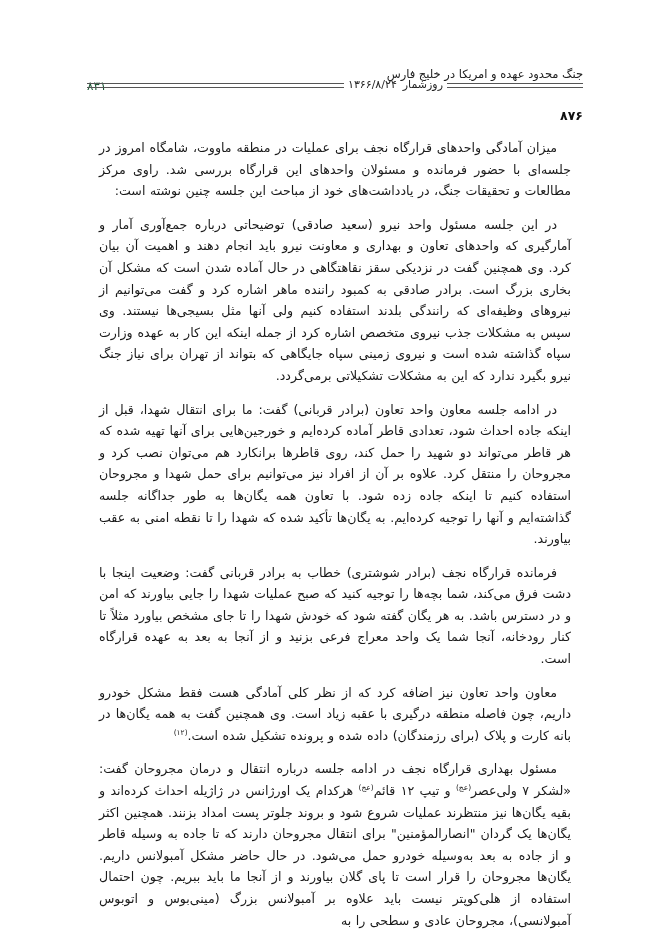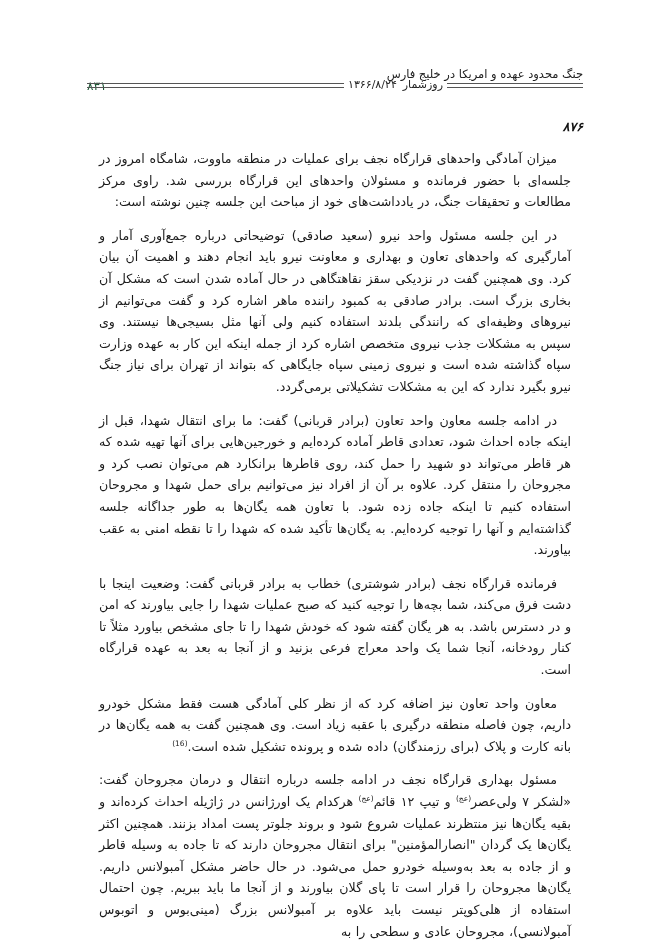--- a/index.html
+++ b/index.html
@@ -66,27 +66,26 @@
     padding: 0 4px;
     font-size: 11px;
     line-height: 12px;
     white-space: nowrap;
     color: #222;
     position: relative;
     top: 2px;
   }
   .rh-date .d-label { margin-left: 6px; }
   .entry-number {
-    margin-top: 28px;
+    margin-top: 17px;
     font-size: 12.5px;
     font-weight: bold;
     line-height: 18px;
     text-align: right;
     color: #111;
-    font-style: italic;
   }
   .para {
     margin: 12px;
     font-size: 12.6px;
     line-height: 21.6px;
     text-align: justify;
     text-align-last: right;
     text-indent: 14px;
     color: #1a1a1a;
     word-spacing: 0.5px;
@@ -111,16 +110,16 @@
       <div class="rh-rule left"></div>
     </div>
   </div>
 
   <div class="entry-number">۸۷۶</div>
 
   <p class="para">میزان آمادگی واحدهای قرارگاه نجف برای عملیات در منطقه ماووت، شامگاه امروز در جلسه‌ای با حضور فرمانده و مسئولان واحدهای این قرارگاه بررسی شد. راوی مرکز مطالعات و تحقیقات جنگ، در یادداشت‌های خود از مباحث این جلسه چنین نوشته است:</p>
   <p class="para">در این جلسه مسئول واحد نیرو (سعید صادقی) توضیحاتی درباره جمع‌آوری آمار و آمارگیری که واحدهای تعاون و بهداری و معاونت نیرو باید انجام دهند و اهمیت آن بیان کرد. وی همچنین گفت در نزدیکی سقز نقاهتگاهی در حال آماده شدن است که مشکل آن بخاری بزرگ است. برادر صادقی به کمبود راننده ماهر اشاره کرد و گفت می‌توانیم از نیروهای وظیفه‌ای که رانندگی بلدند استفاده کنیم ولی آنها مثل بسیجی‌ها نیستند. وی سپس به مشکلات جذب نیروی متخصص اشاره کرد از جمله اینکه این کار به عهده وزارت سپاه گذاشته شده است و نیروی زمینی سپاه جایگاهی که بتواند از تهران برای نیاز جنگ نیرو بگیرد ندارد که این به مشکلات تشکیلاتی برمی‌گردد.</p>
   <p class="para">در ادامه جلسه معاون واحد تعاون (برادر قربانی) گفت: ما برای انتقال شهدا، قبل از اینکه جاده احداث شود، تعدادی قاطر آماده کرده‌ایم و خورجین‌هایی برای آنها تهیه شده که هر قاطر می‌تواند دو شهید را حمل کند، روی قاطرها برانکارد هم می‌توان نصب کرد و مجروحان را منتقل کرد. علاوه بر آن از افراد نیز می‌توانیم برای حمل شهدا و مجروحان استفاده کنیم تا اینکه جاده زده شود. با تعاون همه یگان‌ها به طور جداگانه جلسه گذاشته‌ایم و آنها را توجیه کرده‌ایم. به یگان‌ها تأکید شده که شهدا را تا نقطه امنی به عقب بیاورند.</p>
   <p class="para">فرمانده قرارگاه نجف (برادر شوشتری) خطاب به برادر قربانی گفت: وضعیت اینجا با دشت فرق می‌کند، شما بچه‌ها را توجیه کنید که صبح عملیات شهدا را جایی بیاورند که امن و در دسترس باشد. به هر یگان گفته شود که خودش شهدا را تا جای مشخص بیاورد مثلاً تا کنار رودخانه، آنجا شما یک واحد معراج فرعی بزنید و از آنجا به بعد به عهده قرارگاه است.</p>
-  <p class="para"><span>معاون واحد تعاون نیز اضافه کرد که از نظر کلی آمادگی هست فقط مشکل خودرو داریم، چون فاصله منطقه درگیری با عقبه زیاد است. وی همچنین گفت به همه یگان‌ها در بانه کارت و پلاک (برای رزمندگان) داده شده و پرونده تشکیل شده است.</span><sup class="fn">(16)</sup></p>
+  <p class="para"><span>معاون واحد تعاون نیز اضافه کرد که از نظر کلی آمادگی هست فقط مشکل خودرو داریم، چون فاصله منطقه درگیری با عقبه زیاد است. وی همچنین گفت به همه یگان‌ها در بانه کارت و پلاک (برای رزمندگان) داده شده و پرونده تشکیل شده است.</span><sup class="fn">(۱۲)</sup></p>
   <p class="para"><span>مسئول بهداری قرارگاه نجف در ادامه جلسه درباره انتقال و درمان مجروحان گفت: «لشکر ۷ ولی‌عصر</span><sup class="fn">(عج)</sup><span> و تیپ ۱۲ قائم</span><sup class="fn">(عج)</sup><span> هرکدام یک اورژانس در ژاژیله احداث کرده‌اند و بقیه یگان‌ها نیز منتظرند عملیات شروع شود و بروند جلوتر پست امداد بزنند. همچنین اکثر یگان‌ها یک گردان "انصارالمؤمنین" برای انتقال مجروحان دارند که تا جاده به وسیله قاطر و از جاده به بعد به‌وسیله خودرو حمل می‌شود. در حال حاضر مشکل آمبولانس داریم. یگان‌ها مجروحان را قرار است تا پای گلان بیاورند و از آنجا ما باید ببریم. چون احتمال استفاده از هلی‌کوپتر نیست باید علاوه بر آمبولانس بزرگ (مینی‌بوس و اتوبوس آمبولانسی)، مجروحان عادی و سطحی را به</span></p>
 
 </div>
 
 </body></html>

